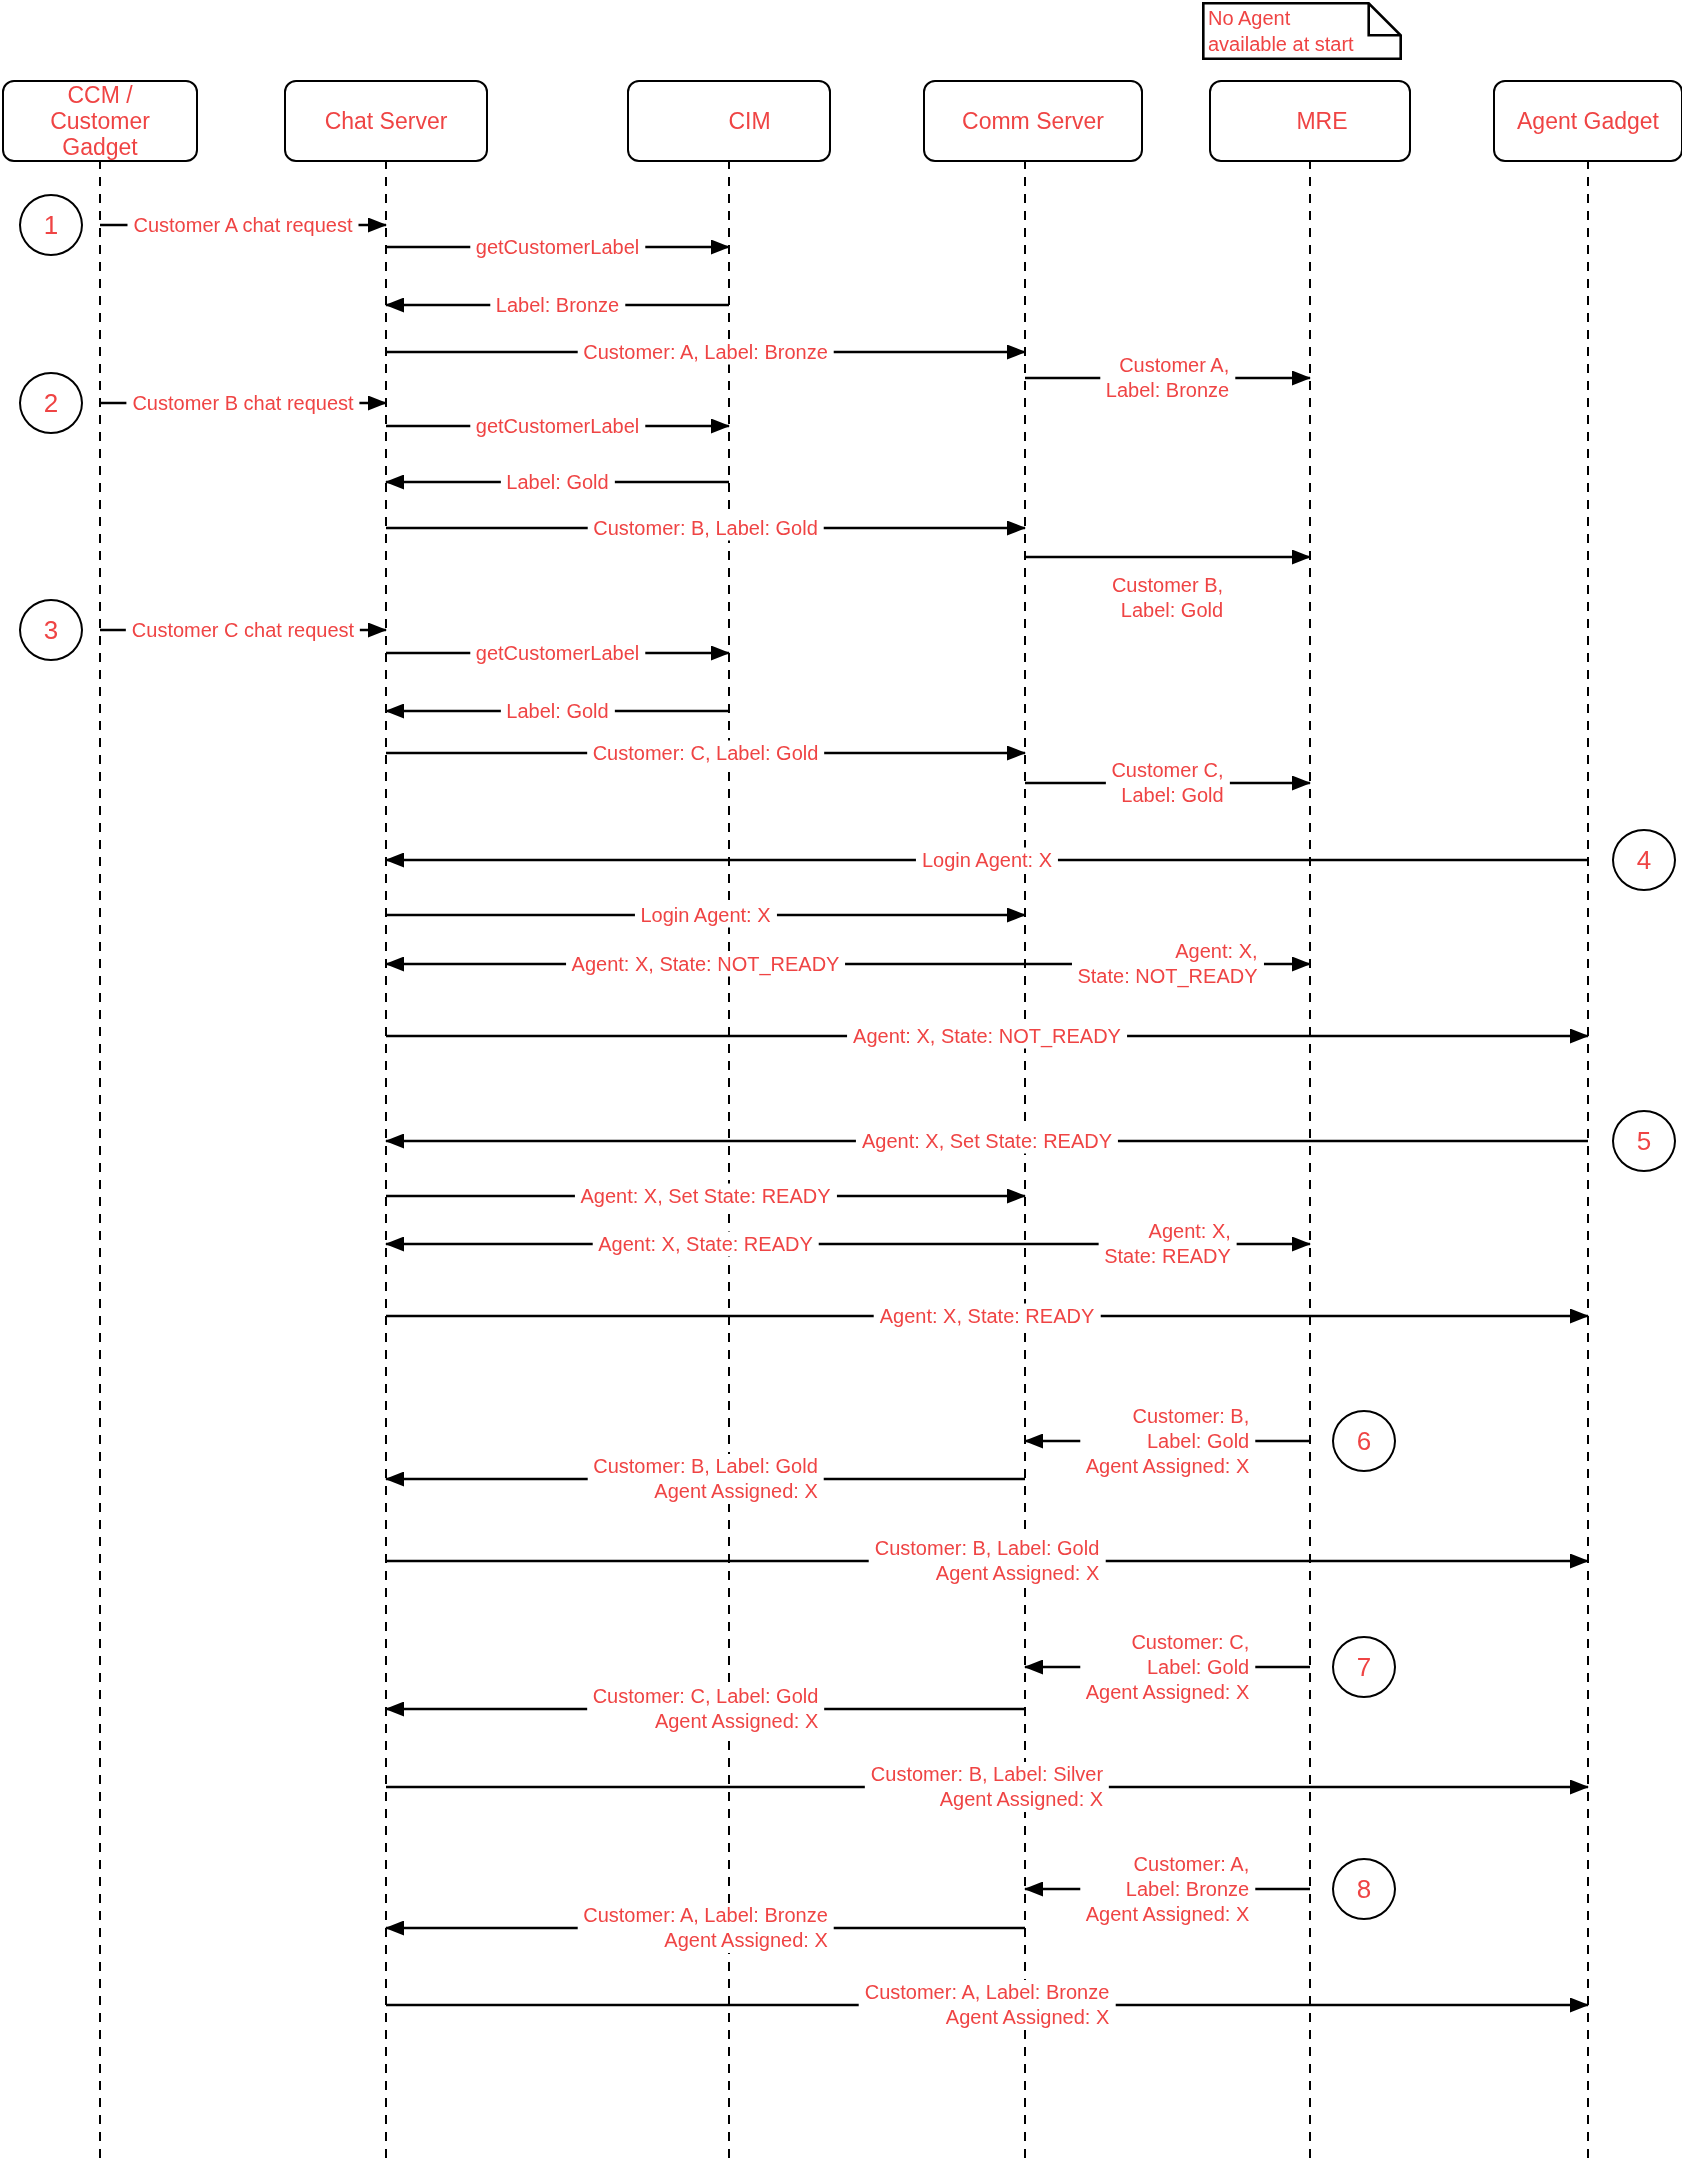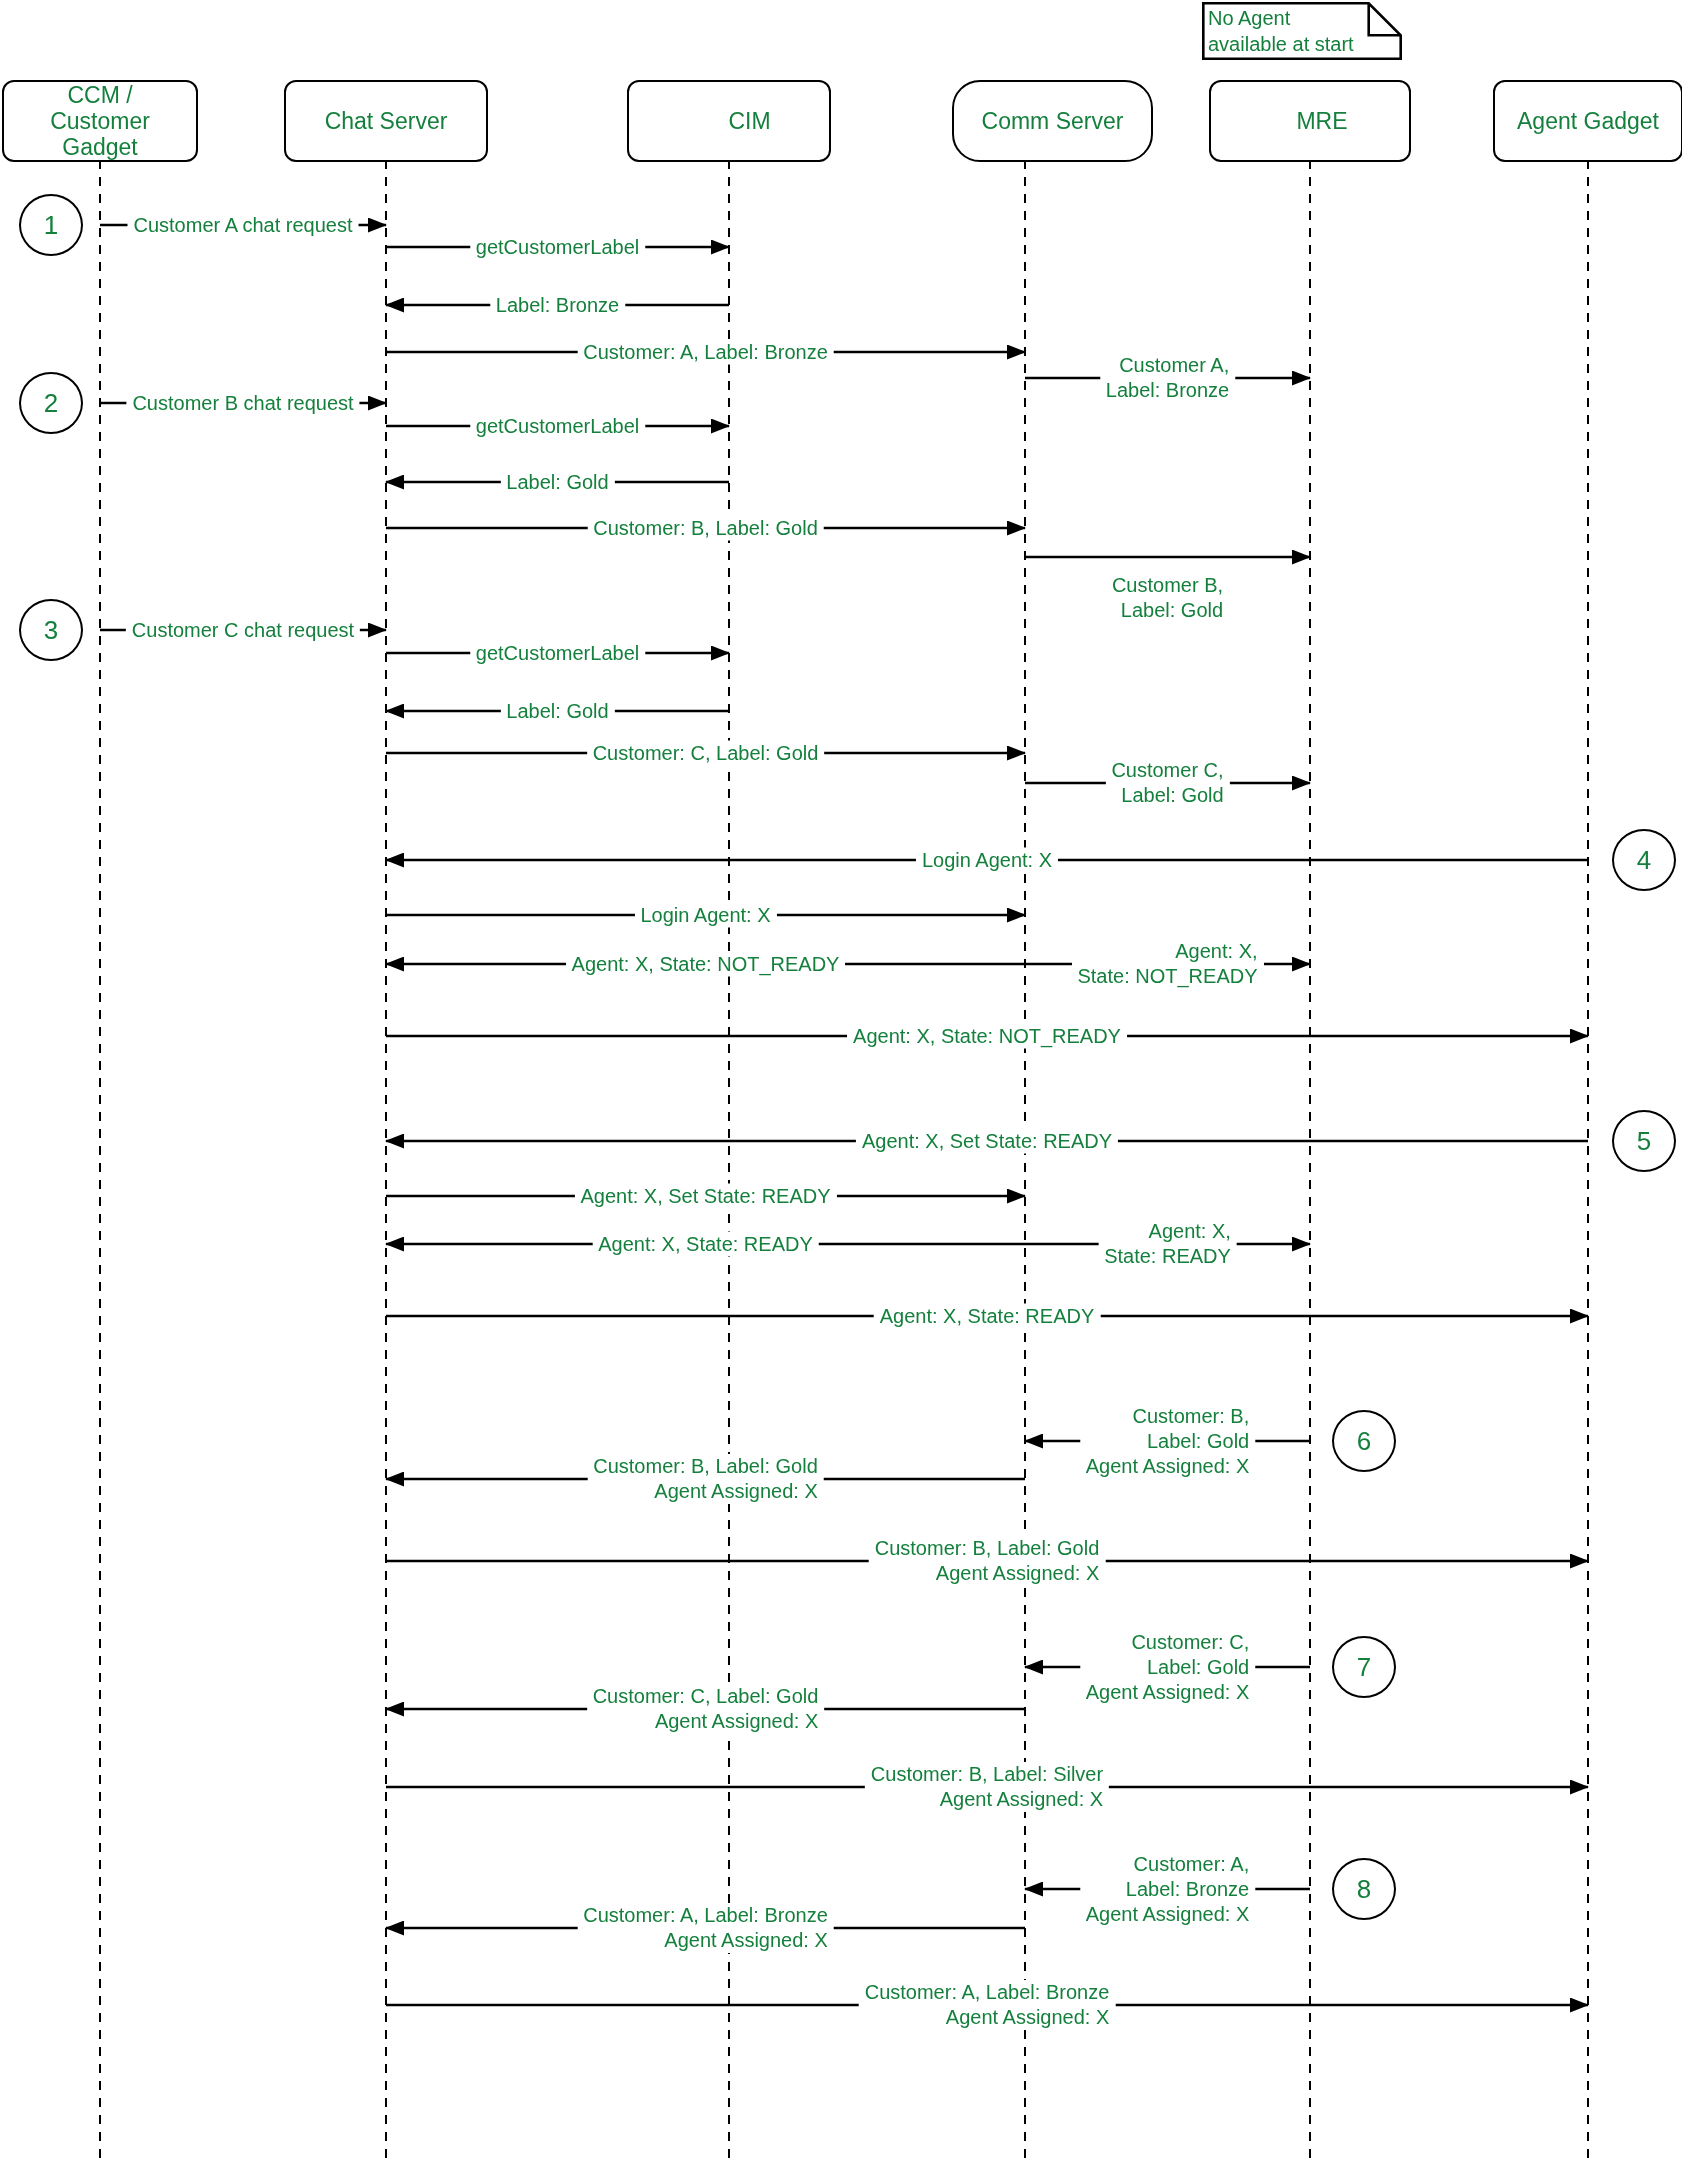--- a/index.html
+++ b/index.html
@@ -2,21 +2,21 @@
 <html><head>
 <meta charset="utf-8">
 <style>
   html,body{margin:0;padding:0;background:#ffffff;}
   #stage{
     position:relative;
     width:1682px;height:2164px;
     background:#ffffff;
     overflow:hidden;
     font-family:"Liberation Sans", sans-serif;
-    color:#15803d;
+    color:#ef4444;
   }
   .lifeline{
     position:absolute;
     width:2.4px;
     background-image:repeating-linear-gradient(to bottom,#000 0 9px,transparent 9px 17px);
     z-index:1;
   }
   #arrow-layer{position:absolute;left:0;top:0;z-index:2;}
   .msg-label{
     position:absolute;
@@ -91,21 +91,21 @@
     </div>
     <div class="lifeline" style="left: 384.8px; top: 160px; height: 2004px;"></div>
     <div class="head-box" style="left: 284px; top: 80px; width: 204px; height: 82px;">
       <div>Chat Server</div>
     </div>
     <div class="lifeline" style="left: 727.8px; top: 160px; height: 2004px;"></div>
     <div class="head-box" style="left: 627px; top: 80px; width: 204px; height: 82px; padding-left: 41px;">
       <div>CIM</div>
     </div>
     <div class="lifeline" style="left: 1023.8px; top: 160px; height: 2004px;"></div>
-    <div class="head-box" style="left: 952px; top: 80px; width: 201px; height: 82px; border-radius: 28px;">
+    <div class="head-box" style="left: 923px; top: 80px; width: 220px; height: 82px;">
       <div>Comm Server</div>
     </div>
     <div class="lifeline" style="left: 1308.8px; top: 160px; height: 2004px;"></div>
     <div class="head-box" style="left: 1209px; top: 80px; width: 202px; height: 82px; padding-left: 24px;">
       <div>MRE</div>
     </div>
     <div class="lifeline" style="left: 1586.8px; top: 160px; height: 2004px;"></div>
     <div class="head-box" style="left: 1493px; top: 80px; width: 190px; height: 82px;">
       <div>Agent Gadget</div>
     </div>

